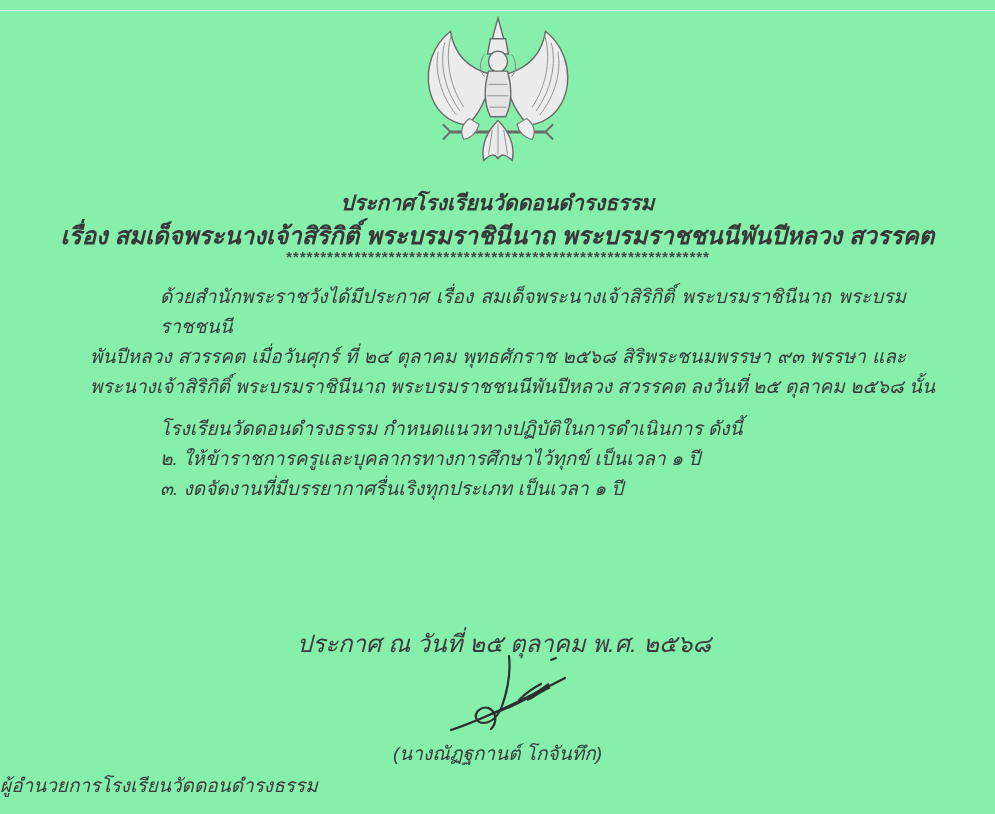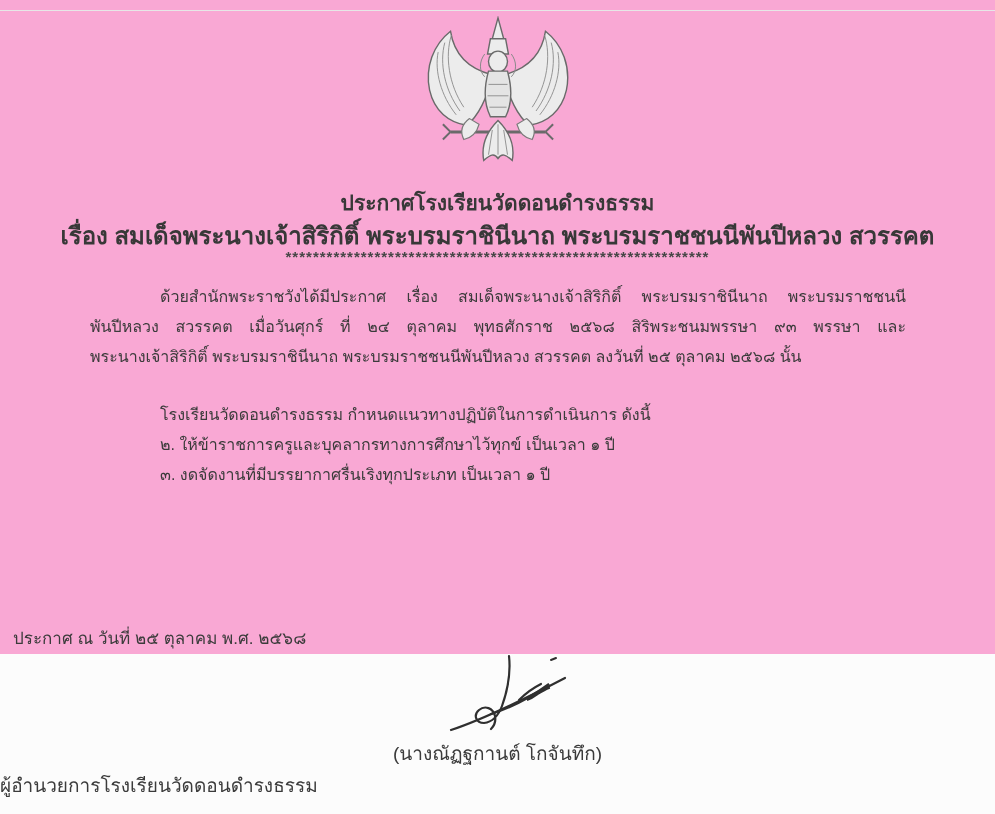--- a/index.html
+++ b/index.html
@@ -6,22 +6,23 @@
   html, body { width: 995px; height: 814px; }
   body {
     font-family: "Liberation Sans", "DejaVu Sans", sans-serif;
     background: #fcfcfc;
     color: #3b3b3b;
     overflow: hidden;
   }
   .page {
     position: relative;
     width: 995px;
-    height: 654px;
-    background: #f9a8d4;
+    height: 814px;
+    background: #86efac;
+    font-style: italic;
   }
   .scan-edge {
     position: absolute;
     top: 10px; left: 0; right: 0;
     height: 1px;
     background: #e7e7e7;
   }
   .emblem-wrap {
     position: absolute;
     top: 16px; left: 0; right: 0;
@@ -52,38 +53,39 @@
     letter-spacing: 1px;
     font-weight: bold;
     color: #474747;
     white-space: nowrap;
   }
   .body-col {
     position: absolute;
     left: 90px;
     width: 816px;
     top: 282px;
-    font-size: 16px;
+    font-size: 19px;
     line-height: 30px;
   }
   .pline { white-space: nowrap; }
   .pline.just {
     white-space: normal;
     text-align: justify;
     text-align-last: justify;
   }
   .pline.indent { padding-left: 70px; }
-  .directive-block { margin-top: 28px; }
+  .directive-block { margin-top: 12px; }
   .directive-intro { padding-left: 70px; }
   .directive-item { padding-left: 70px; }
   .directive-cont { padding-left: 105px; }
   .issued-line {
     position: absolute;
     top: 624px; left: 0; right: 0;
-    font-size: 17px;
+    text-align: center;
+    font-size: 24px;
     padding-left: 13px;
   }
   .signature-wrap {
     position: absolute;
     top: 650px; left: 0; right: 0;
     display: flex;
     justify-content: center;
   }
   .signer-name {
     position: absolute;

